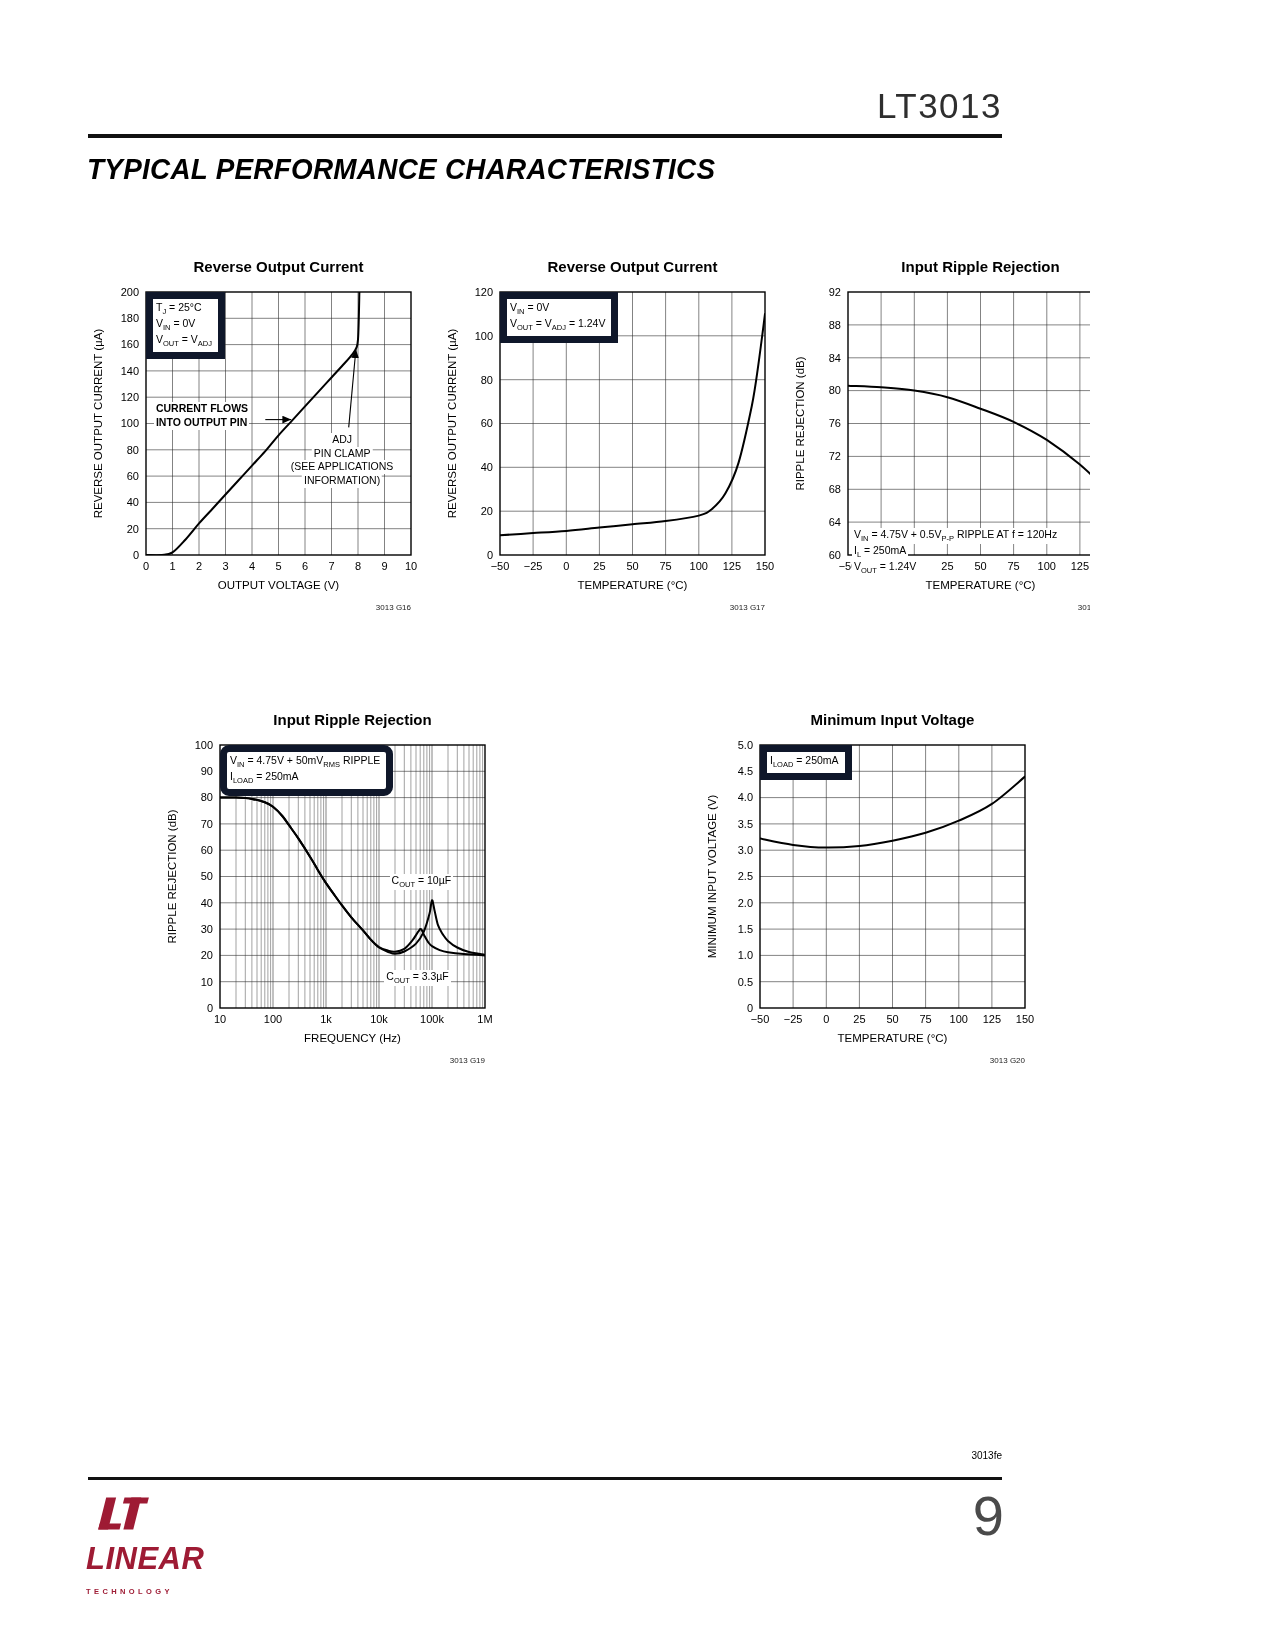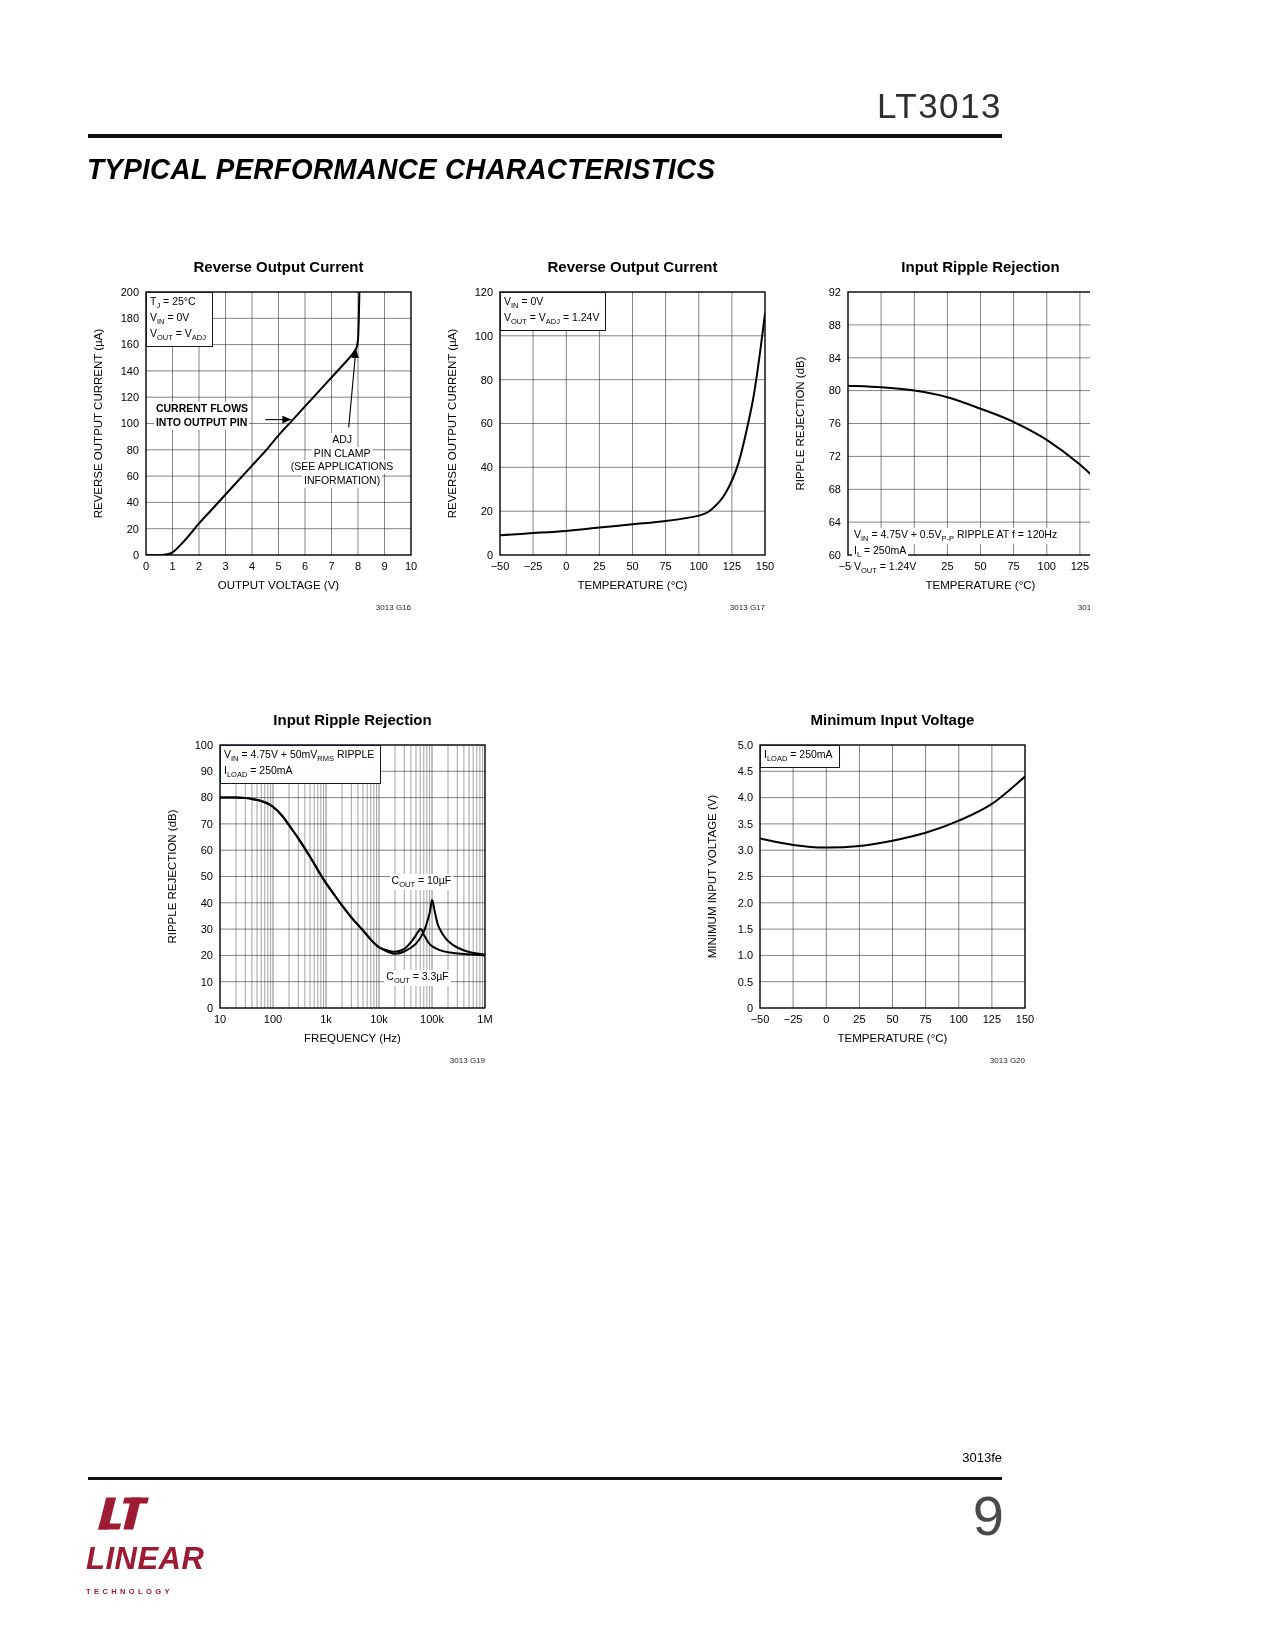--- a/index.html
+++ b/index.html
@@ -23,26 +23,26 @@
   .curve{fill:none;stroke:#000;stroke-width:2;stroke-linejoin:round;stroke-linecap:round}
   .arrow{stroke:#000;stroke-width:1.1}
   .tick{font-size:11px;fill:#000}
   .ctitle{font-size:15px;font-weight:bold;fill:#000}
   .alabel{font-size:11.5px;fill:#000}
   .caption{font-size:8px;fill:#222}
 
   .ann{position:absolute;font-size:10.5px;line-height:1.32;white-space:nowrap;color:#000}
   .ann sub{font-size:7.5px}
   .ann-line{background:#fff;width:max-content;padding:0 2px}
-  .ann-boxed{border:1px solid #0f172a;background:#fff;padding:2px 6px 3px 3px}
+  .ann-boxed{border:7px solid #0f172a;background:#fff;padding:2px 6px 3px 3px}
   .ann-boxed .ann-line{background:transparent;padding:0}
   .ann-center{transform:translateX(-50%);text-align:center}
   .ann-center .ann-line{margin:0 auto}
 
-  .doccode{position:absolute;right:88px;top:1450px;font-size:13px}
+  .doccode{position:absolute;right:88px;top:1450px;font-size:10px}
   .rule-footer{position:absolute;left:88px;right:88px;top:1477px;height:2.5px;background:#111}
   .logo{position:absolute;left:86px;top:1490px;display:flex;gap:4px;align-items:flex-start}
   .logo-brand{font-size:31px;font-weight:bold;font-style:italic;letter-spacing:.5px;line-height:.95}
   .logo-sub{font-size:7.5px;letter-spacing:3.4px;margin-top:14px;font-weight:bold}
   .pageno{position:absolute;right:86px;top:1488px;font-size:56px;color:#4a4a4a;line-height:1}
 </style>
 </head>
 <body>
 
 <div class="page">
@@ -299,21 +299,21 @@
         <text class="tick" text-anchor="end" x="51" y="201.6">40</text>
         <text class="tick" text-anchor="end" x="51" y="175.3">50</text>
         <text class="tick" text-anchor="end" x="51" y="149.0">60</text>
         <text class="tick" text-anchor="end" x="51" y="122.7">70</text>
         <text class="tick" text-anchor="end" x="51" y="96.4">80</text>
         <text class="tick" text-anchor="end" x="51" y="70.1">90</text>
         <text class="tick" text-anchor="end" x="51" y="43.8">100</text>
         <text class="alabel" text-anchor="middle" x="190.5" y="337">FREQUENCY (Hz)</text>
         <text class="alabel" text-anchor="middle" transform="translate(14 171.5) rotate(-90)">RIPPLE REJECTION (dB)</text>
         <text class="caption" text-anchor="end" x="323" y="358">3013 G19</text>
-      </svg><div class="ann ann-boxed" style="left: 58px; top: 40px;">
+      </svg><div class="ann ann-boxed" style="left: 58px; top: 40px; border-radius: 9px;">
         <div class="ann-line">V<sub>IN</sub> = 4.75V + 50mV<sub>RMS</sub> RIPPLE</div>
         <div class="ann-line">I<sub>LOAD</sub> = 250mA</div>
       </div><div class="ann" style="left: 227.6px; top: 168.87px;">
         <div class="ann-line">C<sub>OUT</sub> = 10µF</div>
       </div><div class="ann" style="left: 222.3px; top: 264.865px;">
         <div class="ann-line">C<sub>OUT</sub> = 3.3µF</div>
       </div></div>
   <div class="chart c5"><svg width="346" height="368" viewBox="0 0 346 368">
         <defs>
           <clipPath id="clip-g20">

